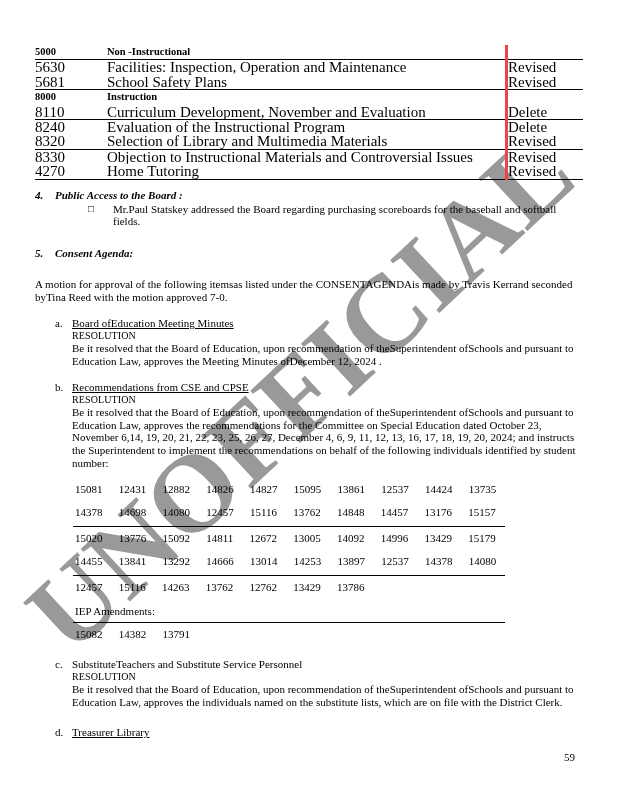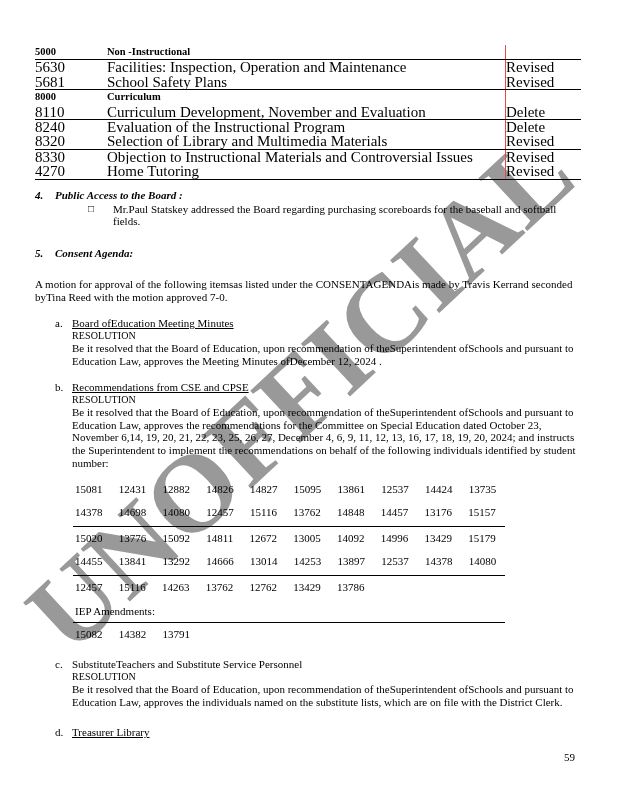--- a/index.html
+++ b/index.html
@@ -22,21 +22,21 @@
     z-index:0;
     user-select:none;
   }
   .content { position:relative; z-index:1; padding:45px 35px 0 35px; width:545px; }
 
   
   table.policy { width:545px; border-collapse:collapse; table-layout:fixed; }
   table.policy td { padding:0; line-height:14.4px; font-size:15px; vertical-align:top; overflow:hidden; white-space:nowrap; }
   td.code { width:72px; padding-left:3px; }
   td.title { width:398px; padding-left:1px; }
-  td.status { width:75px; border-left:1px solid #ef4444; padding-left:7px; }
+  td.status { width:75px; border-left:3px solid #ef4444; padding-left:7px; }
   tr.group-end td { border-bottom:1px solid #000; }
   tr.section td { font-weight:bold; font-size:10.5px; }
 
   
   .sec-heading { display:flex; font-weight:bold; font-style:italic; line-height:13px; }
   .sec-heading.h4 { margin-top:9px; }
   .sec-heading.h5 { margin-top:19px; }
   .sec-num { width:20px; flex:none; }
   .bullet-row { display:flex; margin-left:53px; margin-top:1px; }
   .bullet-glyph { width:25px; flex:none; font-size:10px; line-height:12.8px; }
@@ -84,21 +84,21 @@
           <td class="title">Facilities: Inspection, Operation and Maintenance</td>
           <td class="status">Revised</td>
         </tr>
         <tr class="group-end">
           <td class="code">5681</td>
           <td class="title">School Safety Plans</td>
           <td class="status">Revised</td>
         </tr>
         <tr class="section">
           <td class="code">8000</td>
-          <td class="title">Curriculum</td>
+          <td class="title">Instruction</td>
           <td class="status"></td>
         </tr>
         <tr class="group-end">
           <td class="code">8110</td>
           <td class="title">Curriculum Development, November and Evaluation</td>
           <td class="status">Delete</td>
         </tr>
         <tr>
           <td class="code">8240</td>
           <td class="title">Evaluation of the Instructional Program</td>

